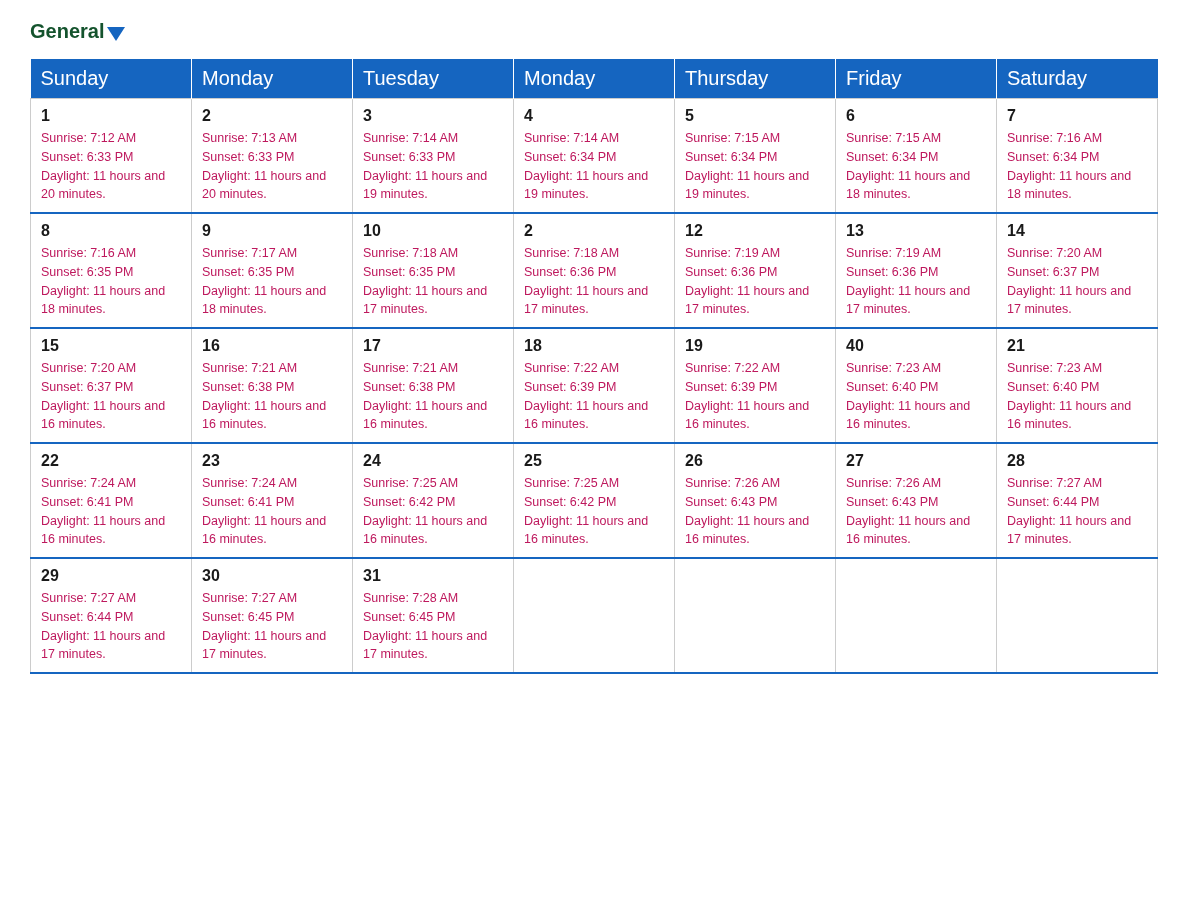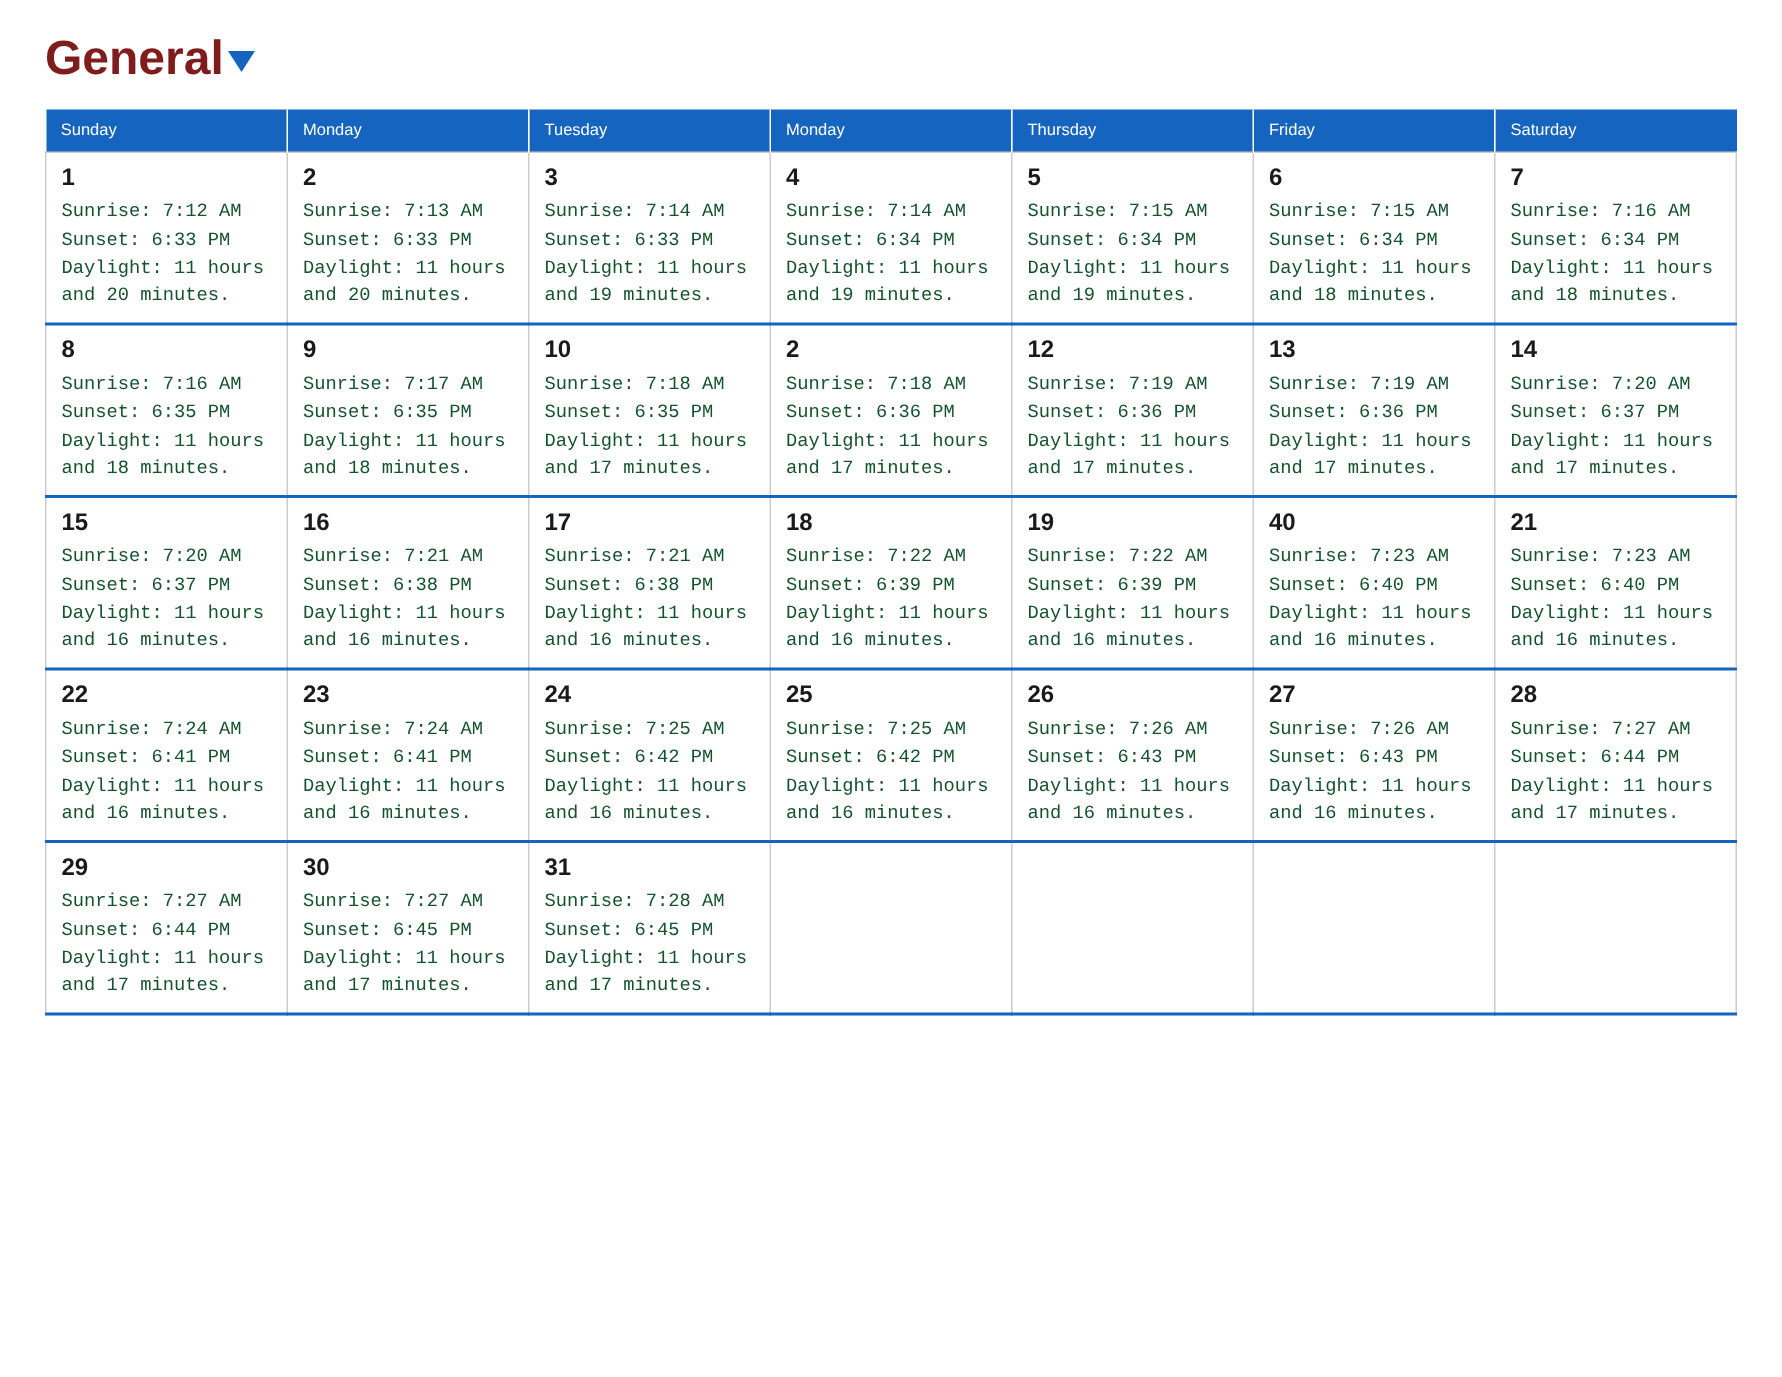--- a/index.html
+++ b/index.html
@@ -39,21 +39,21 @@
       color: #444;
       margin-top: 4px;
     }
     .calendar {
       width: 100%;
       border-collapse: collapse;
     }
     .calendar thead th {
       background: #1565c0;
       color: #fff;
-      font-size: 11px;
+      font-size: 20px;
       font-weight: normal;
       padding: 8px 10px;
       text-align: left;
       border-right: 1px solid #fff;
     }
     .calendar thead th:last-child {
       border-right: none;
     }
     .calendar tbody td {
       vertical-align: top;
@@ -65,38 +65,37 @@
     }
     .day-number {
       font-size: 16px;
       font-weight: bold;
       color: #1a1a1a;
       display: block;
       margin-bottom: 4px;
     }
     .day-info {
       font-size: 12.5px;
-      color: #14532d;
+      color: #be185d;
       line-height: 1.5;
-      font-family: Liberation Mono, monospace;
     }
     .calendar tbody tr {
       border-bottom: 2px solid #1565c0;
     }
     .calendar tbody td.empty {
       background: #fff;
     }
   </style>
 </head>
 <body>
 
 <div class="header">
   <div class="logo">
     <div class="logo-top-line">
-      <span style="font-size:32px;font-weight:bold;color:#7f1d1d;">General</span>
+      <span style="font-size:20px;font-weight:bold;color:#14532d;">General</span>
       <span style="display:inline-block;width:0;height:0;border-left:9px solid transparent;border-right:9px solid transparent;border-top:14px solid #1565c0;margin-left:3px;margin-top:4px;"></span>
     </div>
     <span style="font-size:28px;font-weight:bold;color:#1565c0;margin-top:-4px;"></span>
   </div>
   <div class="title-section">
     <div class="month-title"></div>
     <div class="location"></div>
   </div>
 </div>
 

